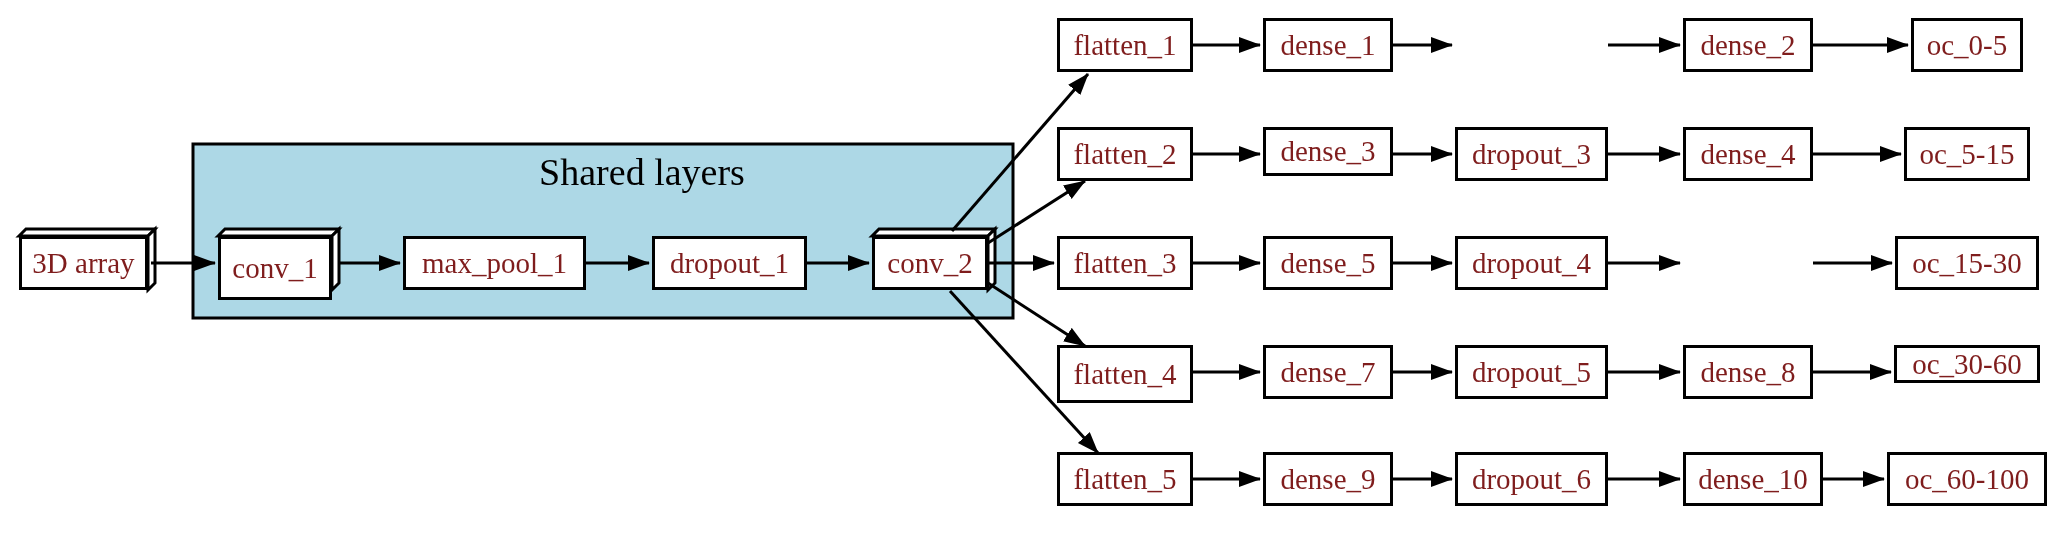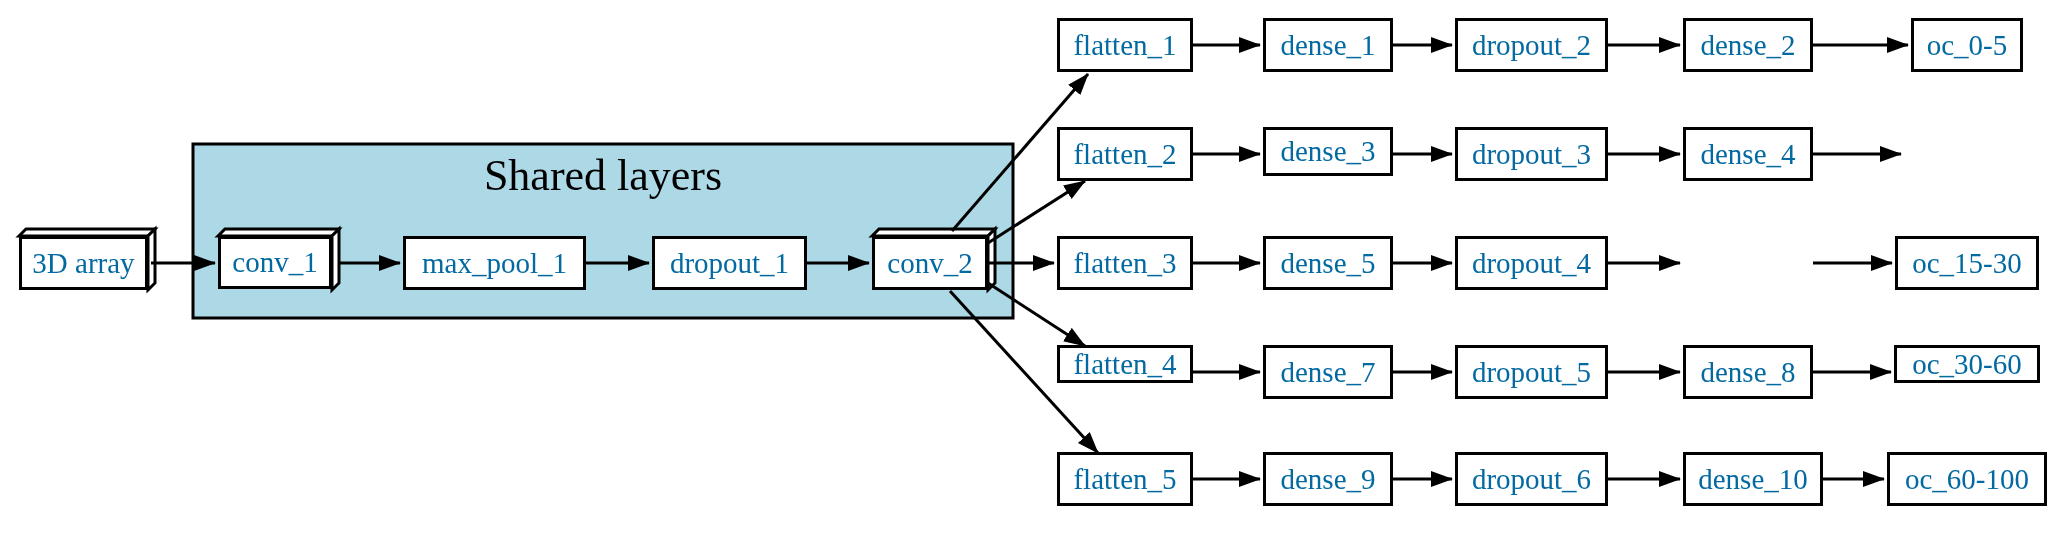--- a/index.html
+++ b/index.html
@@ -8,26 +8,26 @@
     width:2067px;height:545px;
     background:#ffffff;
     overflow:hidden;
     font-family:"Liberation Serif","DejaVu Serif",serif;
   }
   #edge-layer{position:absolute;left:0;top:0;z-index:1;}
   .node{
     position:absolute;z-index:2;box-sizing:border-box;
     border:3px solid #000;background:#fff;
     display:flex;align-items:center;justify-content:center;
-    font-size:29px;color:#0369a1;white-space:nowrap;line-height:1;
+    font-size:29px;color:#7f1d1d;white-space:nowrap;line-height:1;
   }
   .node3d{border-width:3px;}
   #shared-title{
     position:absolute;z-index:2;left:193px;top:150px;width:820px;
-    text-align:center;font-size:44px;color:#000;
+    text-align:center;font-size:38px;color:#000;padding-left:39px;
   }
   svg line{stroke:#000;stroke-width:3;}
   svg .strip{fill:#fff;stroke:#000;stroke-width:3;stroke-linejoin:miter;}
 </style>
 </head>
 <body>
 
 <div id="canvas">
 
   <svg id="edge-layer" width="2067" height="545" viewBox="0 0 2067 545">
@@ -82,42 +82,42 @@
     <line x1="1193" y1="479" x2="1260" y2="479" marker-end="url(#arrow)"></line>
     <line x1="1393" y1="479" x2="1452" y2="479" marker-end="url(#arrow)"></line>
     <line x1="1608" y1="479" x2="1680" y2="479" marker-end="url(#arrow)"></line>
     <line x1="1823" y1="479" x2="1884" y2="479" marker-end="url(#arrow)"></line>
   </svg>
 
   <div id="shared-title">Shared layers</div>
 
   <div class="node node3d" style="left:19px;top:236px;width:129px;height:54px">3D array</div>
 
-  <div class="node node3d" style="left:218px;top:236px;width:114px;height:53px">conv_1</div>
+  <div class="node node3d" style="left:218px;top:236px;width:114px;height:64px">conv_1</div>
   <div class="node" style="left:403px;top:236px;width:183px;height:54px">max_pool_1</div>
   <div class="node" style="left:652px;top:236px;width:155px;height:54px">dropout_1</div>
   <div class="node node3d" style="left:872px;top:236px;width:116px;height:54px">conv_2</div>
 
   <div class="node" style="left:1057px;top:18px;width:136px;height:54px">flatten_1</div>
   <div class="node" style="left:1263px;top:18px;width:130px;height:54px">dense_1</div>
-  <div class="node" style="left:1455px;top:18px;width:153px;height:54px">dropout_2</div>
   <div class="node" style="left:1683px;top:18px;width:130px;height:54px">dense_2</div>
   <div class="node" style="left:1911px;top:18px;width:112px;height:54px">oc_0-5</div>
 
   <div class="node" style="left:1057px;top:127px;width:136px;height:54px">flatten_2</div>
   <div class="node" style="left:1263px;top:127px;width:130px;height:49px">dense_3</div>
   <div class="node" style="left:1455px;top:127px;width:153px;height:54px">dropout_3</div>
   <div class="node" style="left:1683px;top:127px;width:130px;height:54px">dense_4</div>
+  <div class="node" style="left:1904px;top:127px;width:126px;height:54px">oc_5-15</div>
 
   <div class="node" style="left:1057px;top:236px;width:136px;height:54px">flatten_3</div>
   <div class="node" style="left:1263px;top:236px;width:130px;height:54px">dense_5</div>
   <div class="node" style="left:1455px;top:236px;width:153px;height:54px">dropout_4</div>
   <div class="node" style="left:1895px;top:236px;width:144px;height:54px">oc_15-30</div>
 
-  <div class="node" style="left:1057px;top:345px;width:136px;height:38px">flatten_4</div>
+  <div class="node" style="left:1057px;top:345px;width:136px;height:58px">flatten_4</div>
   <div class="node" style="left:1263px;top:345px;width:130px;height:54px">dense_7</div>
   <div class="node" style="left:1455px;top:345px;width:153px;height:54px">dropout_5</div>
   <div class="node" style="left:1683px;top:345px;width:130px;height:54px">dense_8</div>
   <div class="node" style="left:1894px;top:345px;width:146px;height:38px">oc_30-60</div>
 
   <div class="node" style="left:1057px;top:452px;width:136px;height:54px">flatten_5</div>
   <div class="node" style="left:1263px;top:452px;width:130px;height:54px">dense_9</div>
   <div class="node" style="left:1455px;top:452px;width:153px;height:54px">dropout_6</div>
   <div class="node" style="left:1683px;top:452px;width:140px;height:54px">dense_10</div>
   <div class="node" style="left:1887px;top:452px;width:160px;height:54px">oc_60-100</div>

